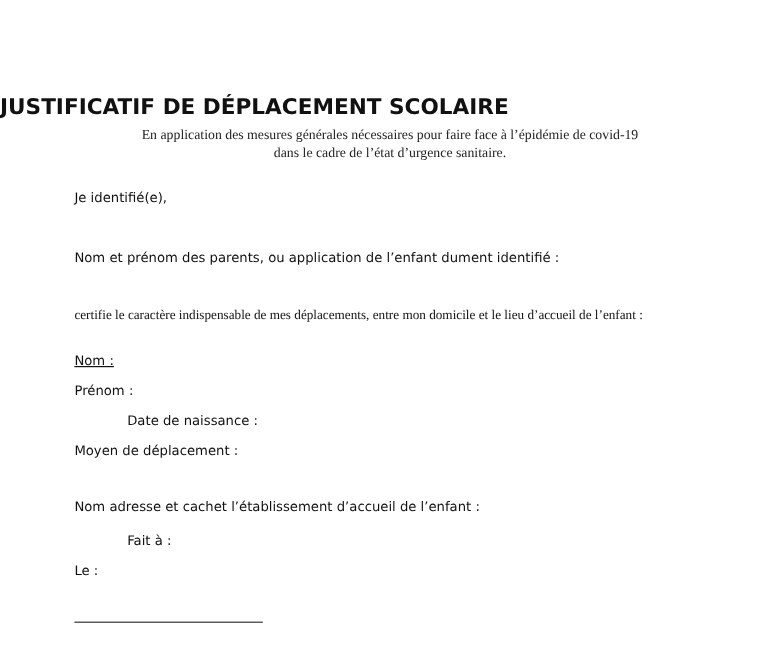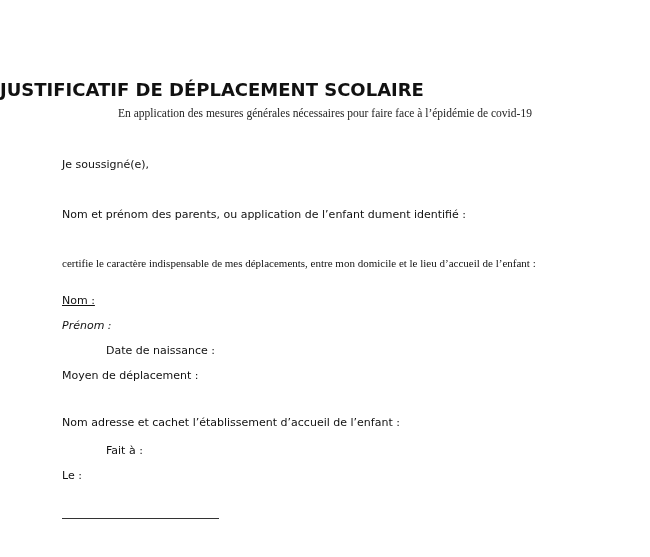--- a/index.html
+++ b/index.html
@@ -67,30 +67,31 @@
       border-top: 1.5px solid #333;
     }
   </style>
 </head>
 <body>
 
 <h1 class="title">JUSTIFICATIF DE DÉPLACEMENT SCOLAIRE</h1>
 
 <div class="subtitle">
   <span>En application des mesures générales nécessaires pour faire face à l’épidémie de covid-19</span>
+  <span>dans le cadre de l’état d’urgence sanitaire.</span>
 </div>
 
-<p class="line" style="top:158px;">Je soussigné(e),</p>
+<p class="line" style="top:158px;">Je identifié(e),</p>
 
 <p class="line" style="top:208px;">Nom et prénom des parents, ou application de l’enfant dument identifié  :</p>
 
 <div class="para" style="top:256px;">certifie le caractère indispensable de mes déplacements, entre mon domicile et le lieu d’accueil de l’enfant :</div>
 
 <p class="line" style="top:294px;text-decoration:underline;">Nom :</p>
-<p class="line" style="top:319px;font-style:italic;">Prénom :</p>
+<p class="line" style="top:319px;">Prénom :</p>
 <p class="line" style="top:344px;margin-left:44px;">Date de naissance :</p>
 <p class="line" style="top:369px;">Moyen de déplacement :</p>
 
 <p class="line" style="top:416px;">Nom adresse et cachet l’établissement d’accueil de l’enfant :</p>
 
 <p class="line" style="top:444px;margin-left:44px;">Fait à :</p>
 <p class="line" style="top:469px;">Le :</p>
 
 <div class="sig-line"></div>
 

